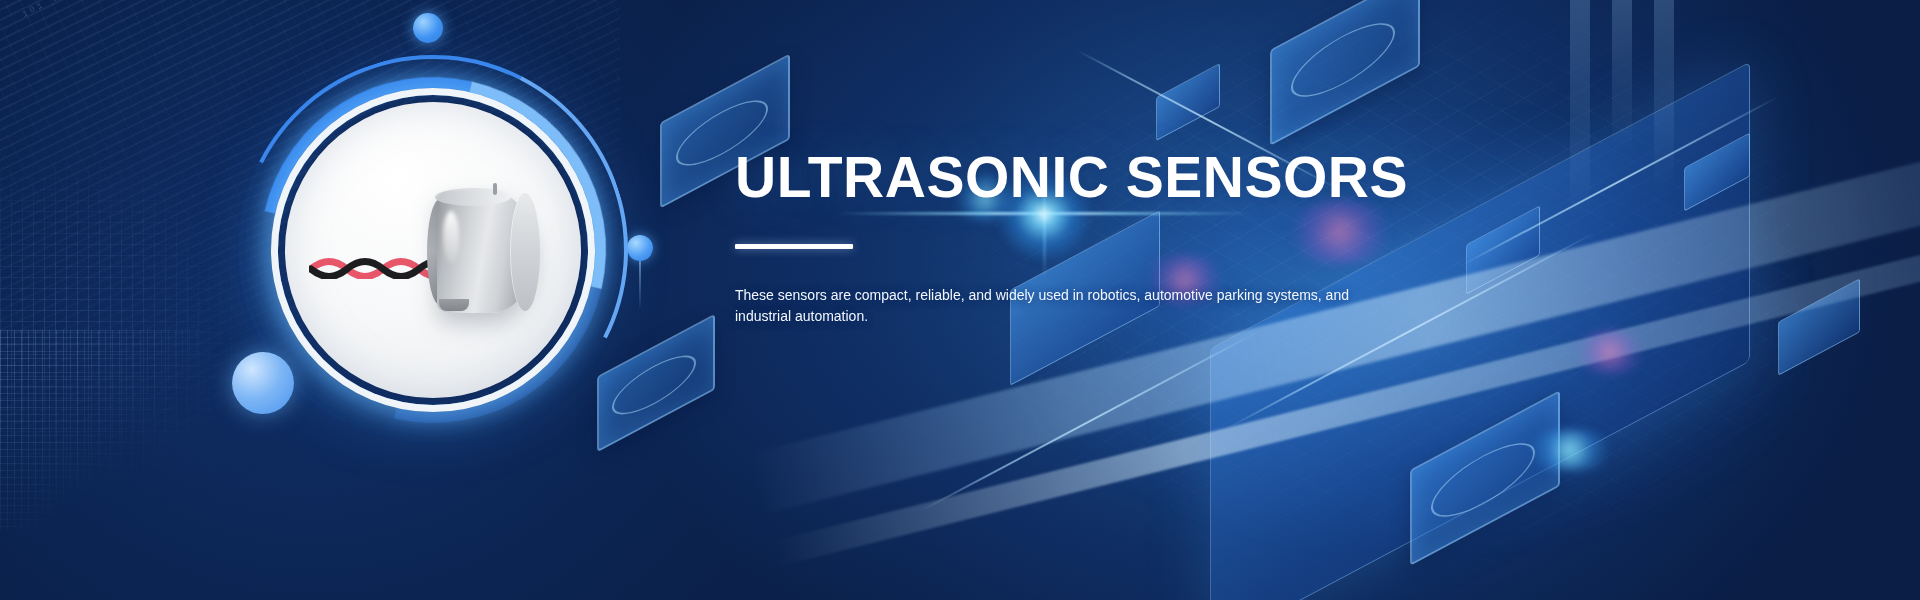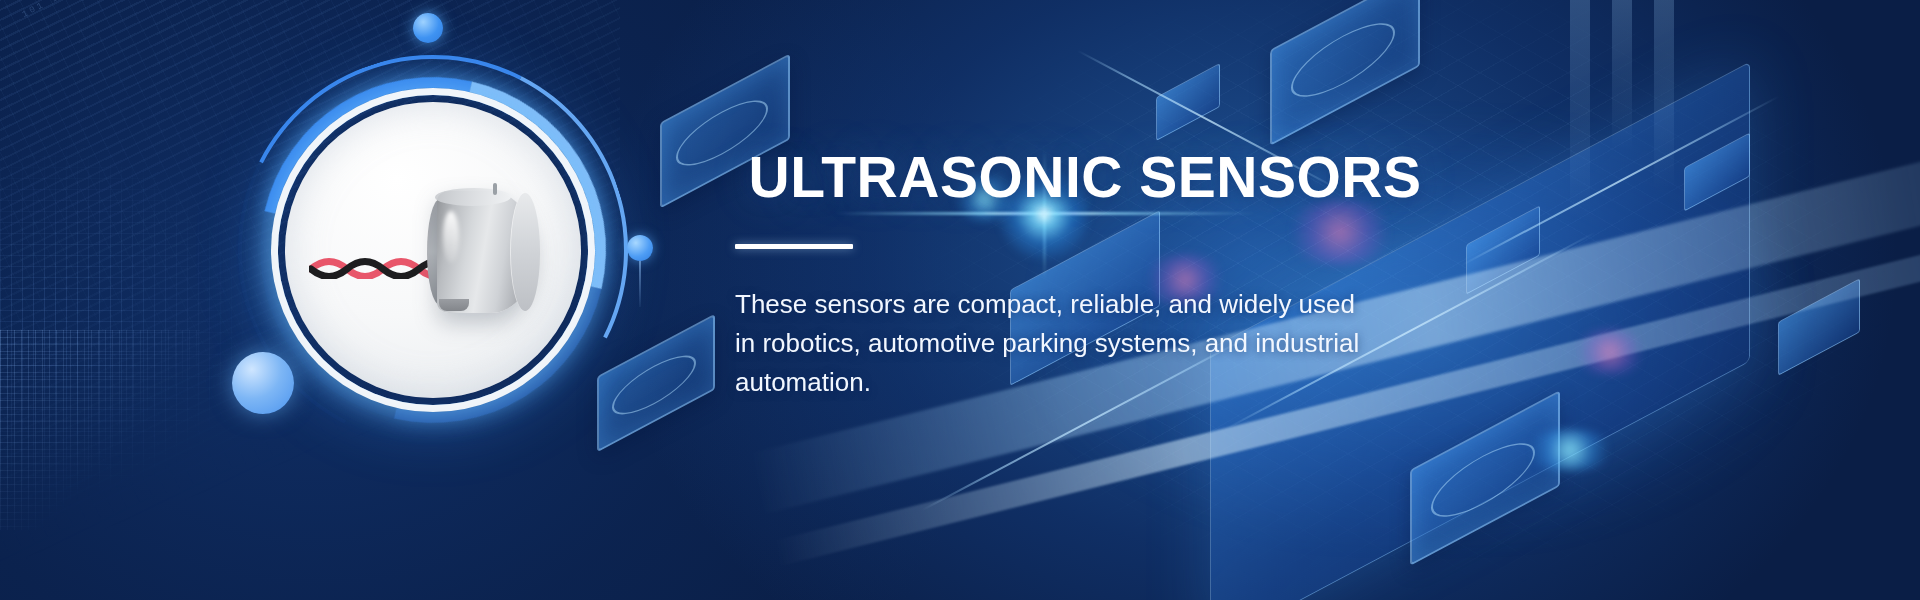--- a/index.html
+++ b/index.html
@@ -258,30 +258,29 @@
 
   
   #textblock {
     position:absolute; left:735px; top:148px; width:700px;
   }
   #title {
     font-size:57px; font-weight:700; color:#ffffff;
     letter-spacing:0.5px; line-height:1.05;
     text-shadow:0 2px 16px rgba(10,40,100,0.55), 0 0 40px rgba(120,200,255,0.25);
     white-space:nowrap;
-    text-align:center;
   }
   #divider {
     margin-top:36px; width:118px; height:5px;
     background:#ffffff; border-radius:1px;
     box-shadow:0 0 10px rgba(180,220,255,0.5);
   }
   #subtitle {
     margin-top:36px;
-    font-size:26px; color:#f2f7ff; line-height:1.5;
+    font-size:14px; color:#f2f7ff; line-height:1.5;
     font-weight:400;
     text-shadow:0 1px 8px rgba(10,35,90,0.65);
     max-width:640px;
   }
 </style>
 </head>
 <body>
 
 <div id="banner">
 

